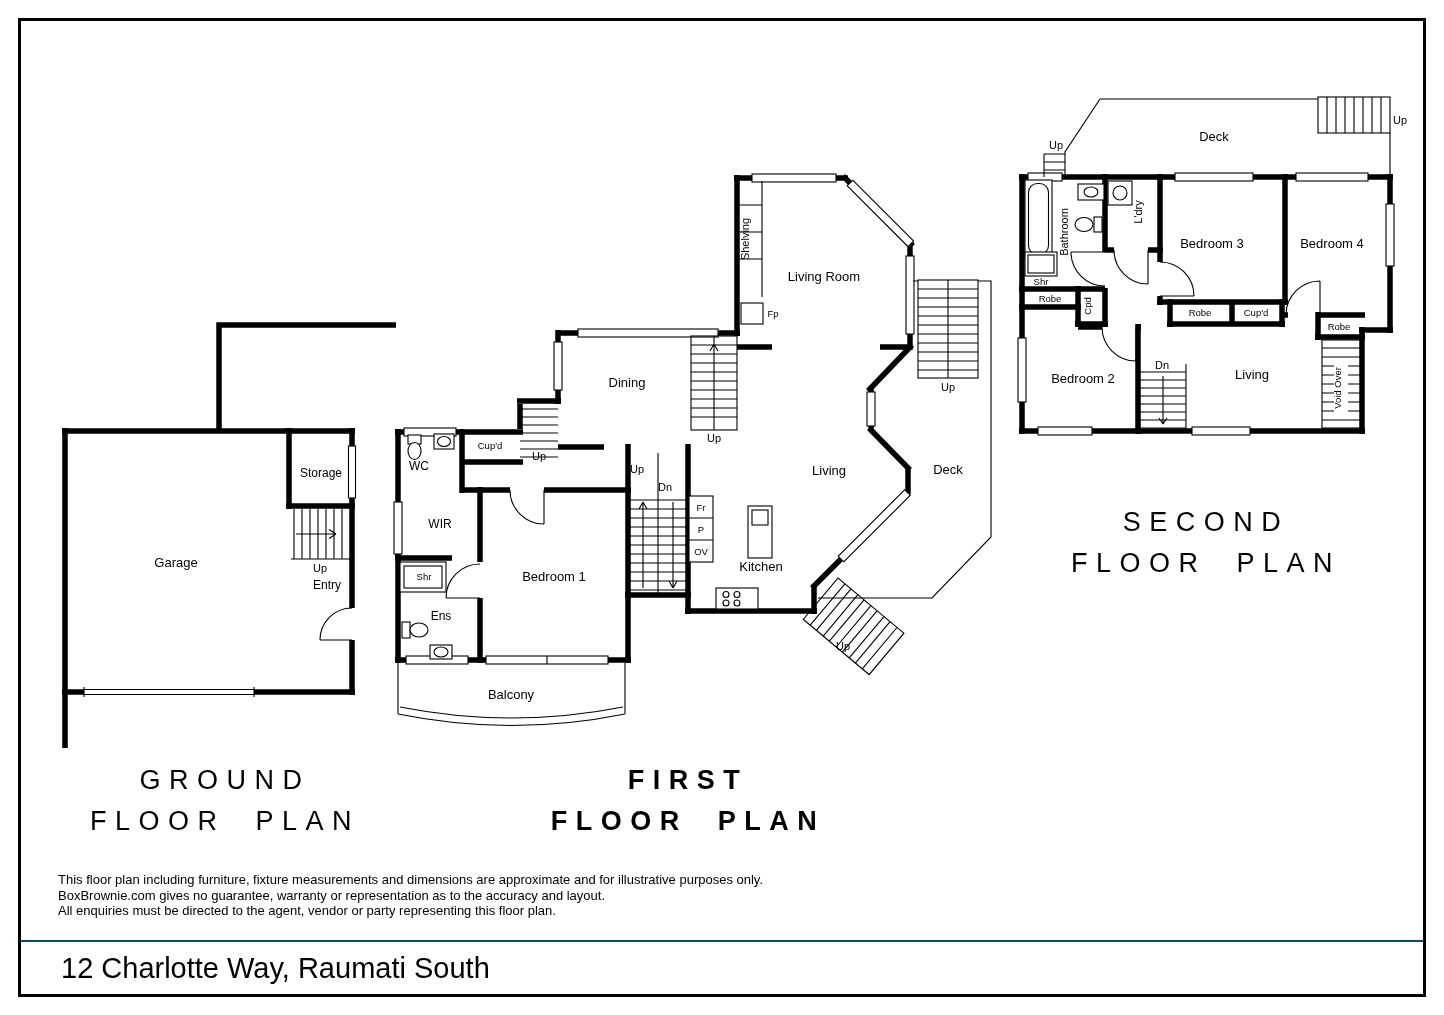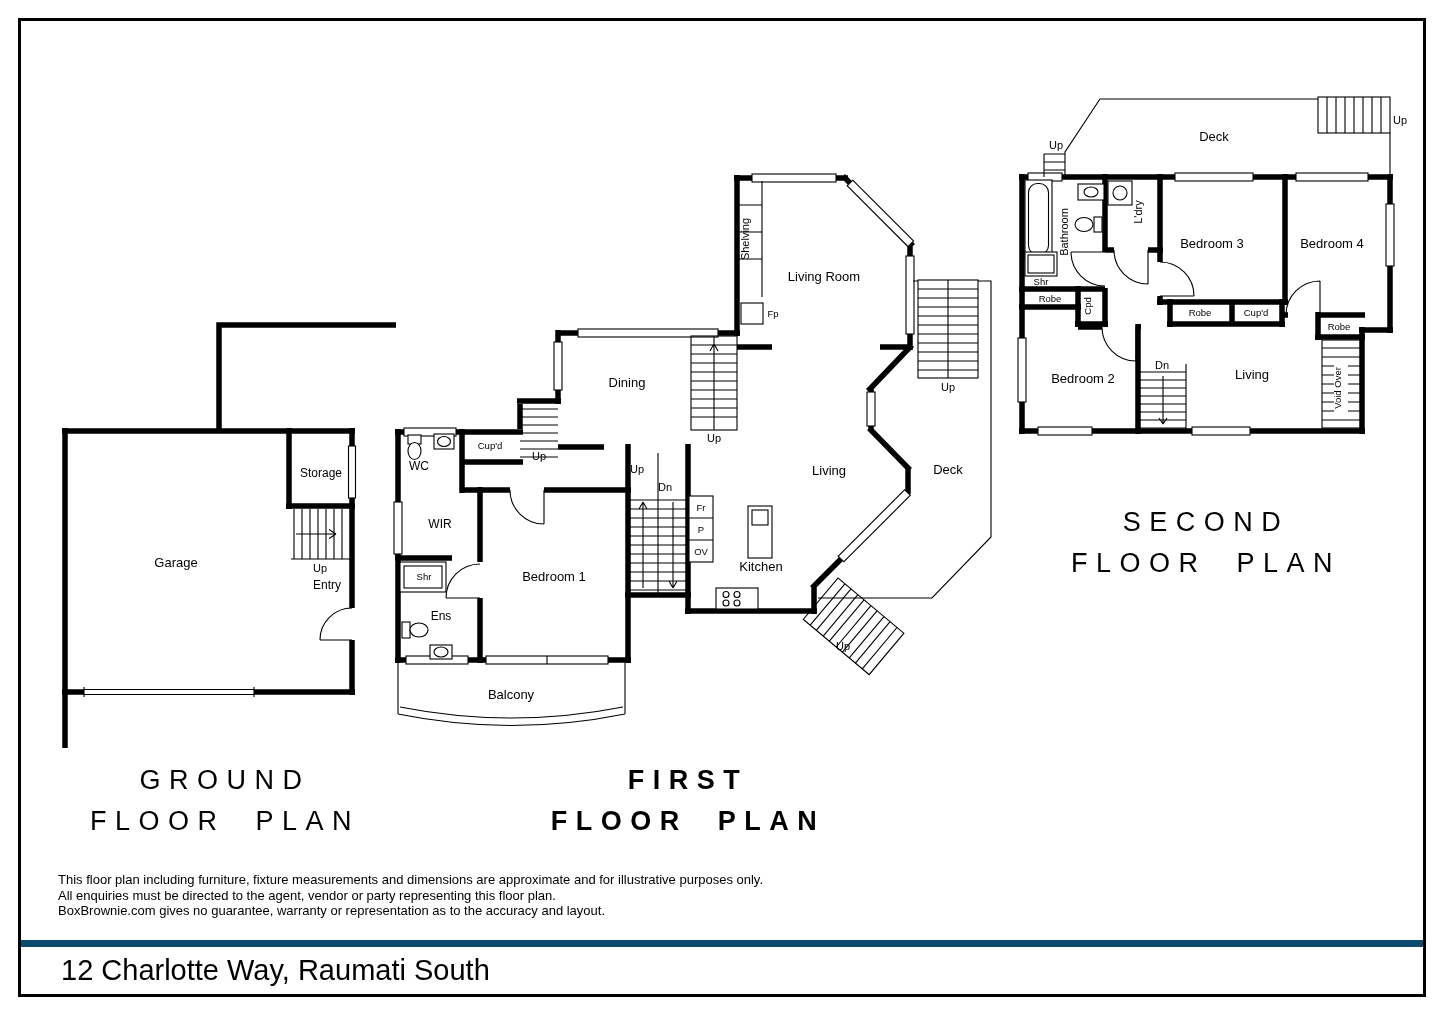--- a/index.html
+++ b/index.html
@@ -31,21 +31,21 @@
   .plan-title .t2 { margin-top:8px; }
   .title-ground { left:45px;  top:764px; }
   .title-first  { left:508px; top:764px;font-weight:bold; }
   .title-second { left:1026px; top:506px; }
   .disclaimer {
     position:absolute; left:58px; top:872px;
     font-size:13px; line-height:15.5px; color:#000;
   }
   .address-bar {
     position:absolute; left:0; right:0; bottom:0; height:54px;
-    border-top:7px solid #0c4a6e; display:flex; align-items:center;
+    border-top:2px solid #0c4a6e; display:flex; align-items:center;
     padding-left:40px;
   }
   .address { font-size:29px; color:#000; }
 </style>
 </head>
 <body>
 
 <div class="frame">
   <div class="address-bar">
     <div class="address">12 Charlotte Way, Raumati South</div>
@@ -265,15 +265,15 @@
   <div class="t1">FIRST</div>
   <div class="t2">FLOOR PLAN</div>
 </div>
 <div class="plan-title title-second">
   <div class="t1">SECOND</div>
   <div class="t2">FLOOR PLAN</div>
 </div>
 
 <div class="disclaimer">
   <div>This floor plan including furniture, fixture measurements and dimensions are approximate and for illustrative purposes only.</div>
+  <div>BoxBrownie.com gives no guarantee, warranty or representation as to the accuracy and layout.</div>
   <div>All enquiries must be directed to the agent, vendor or party representing this floor plan.</div>
-  <div>BoxBrownie.com gives no guarantee, warranty or representation as to the accuracy and layout.</div>
 </div>
 
 </body></html>

